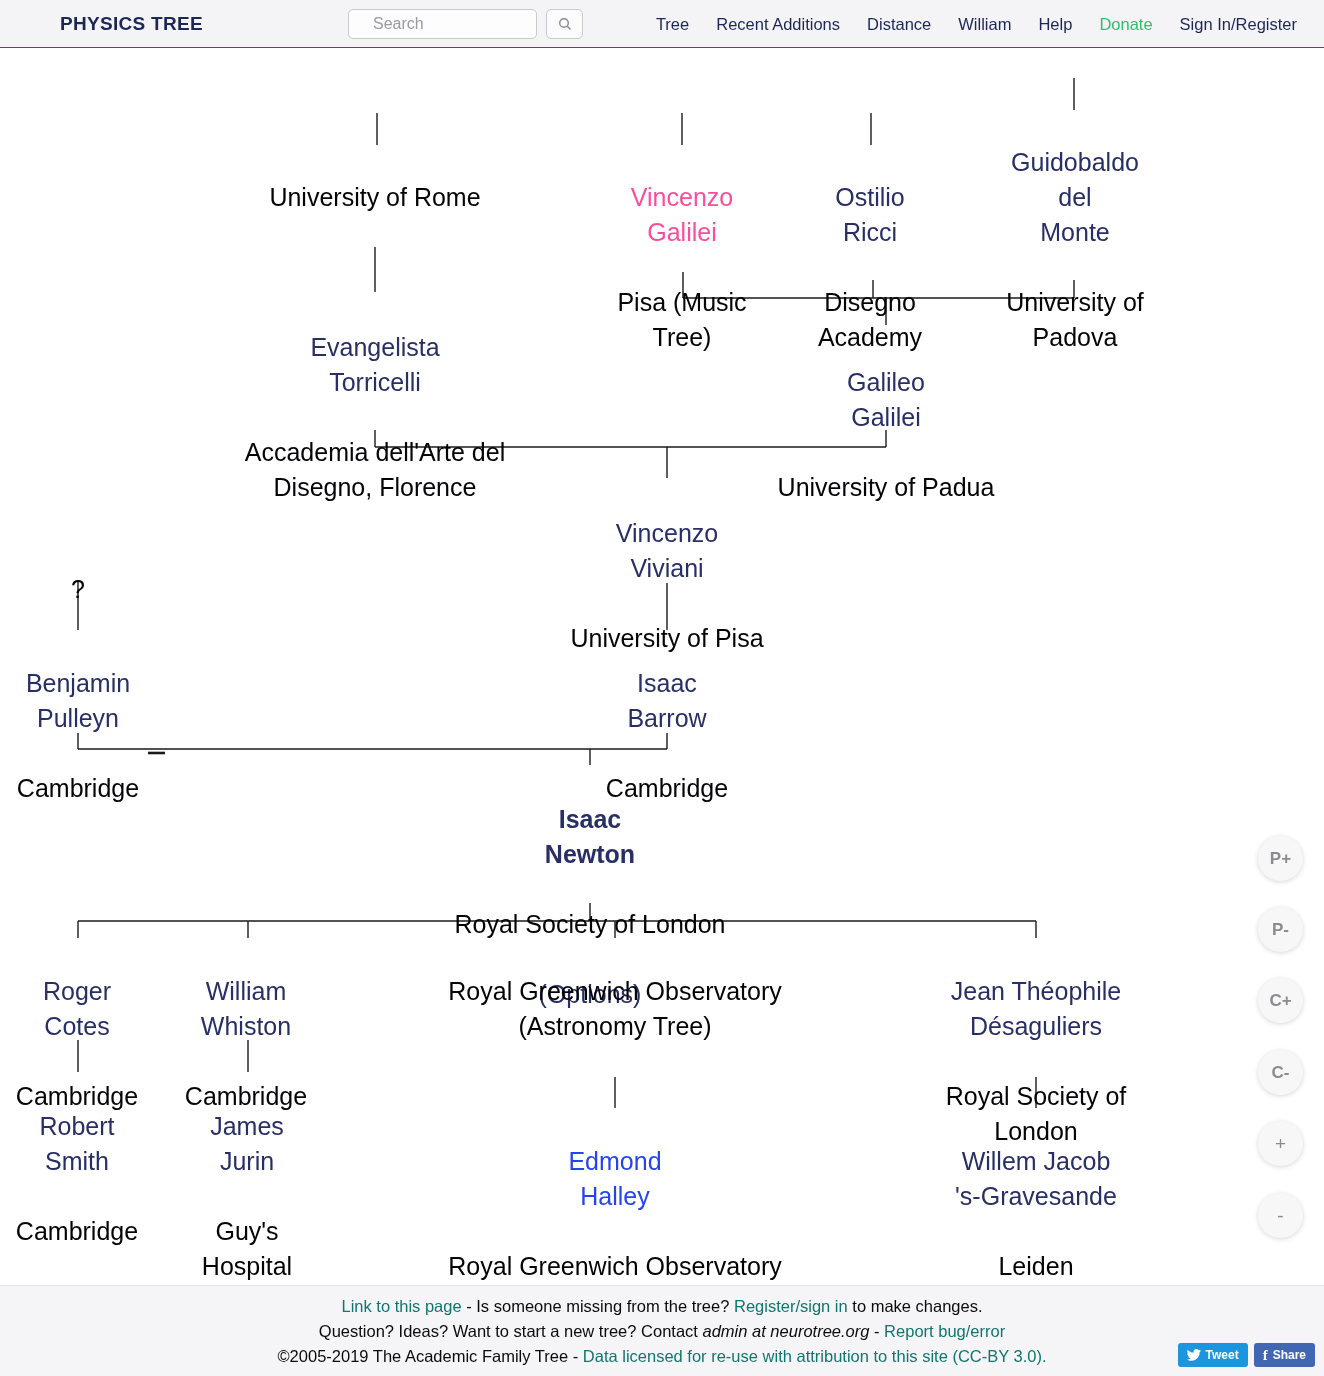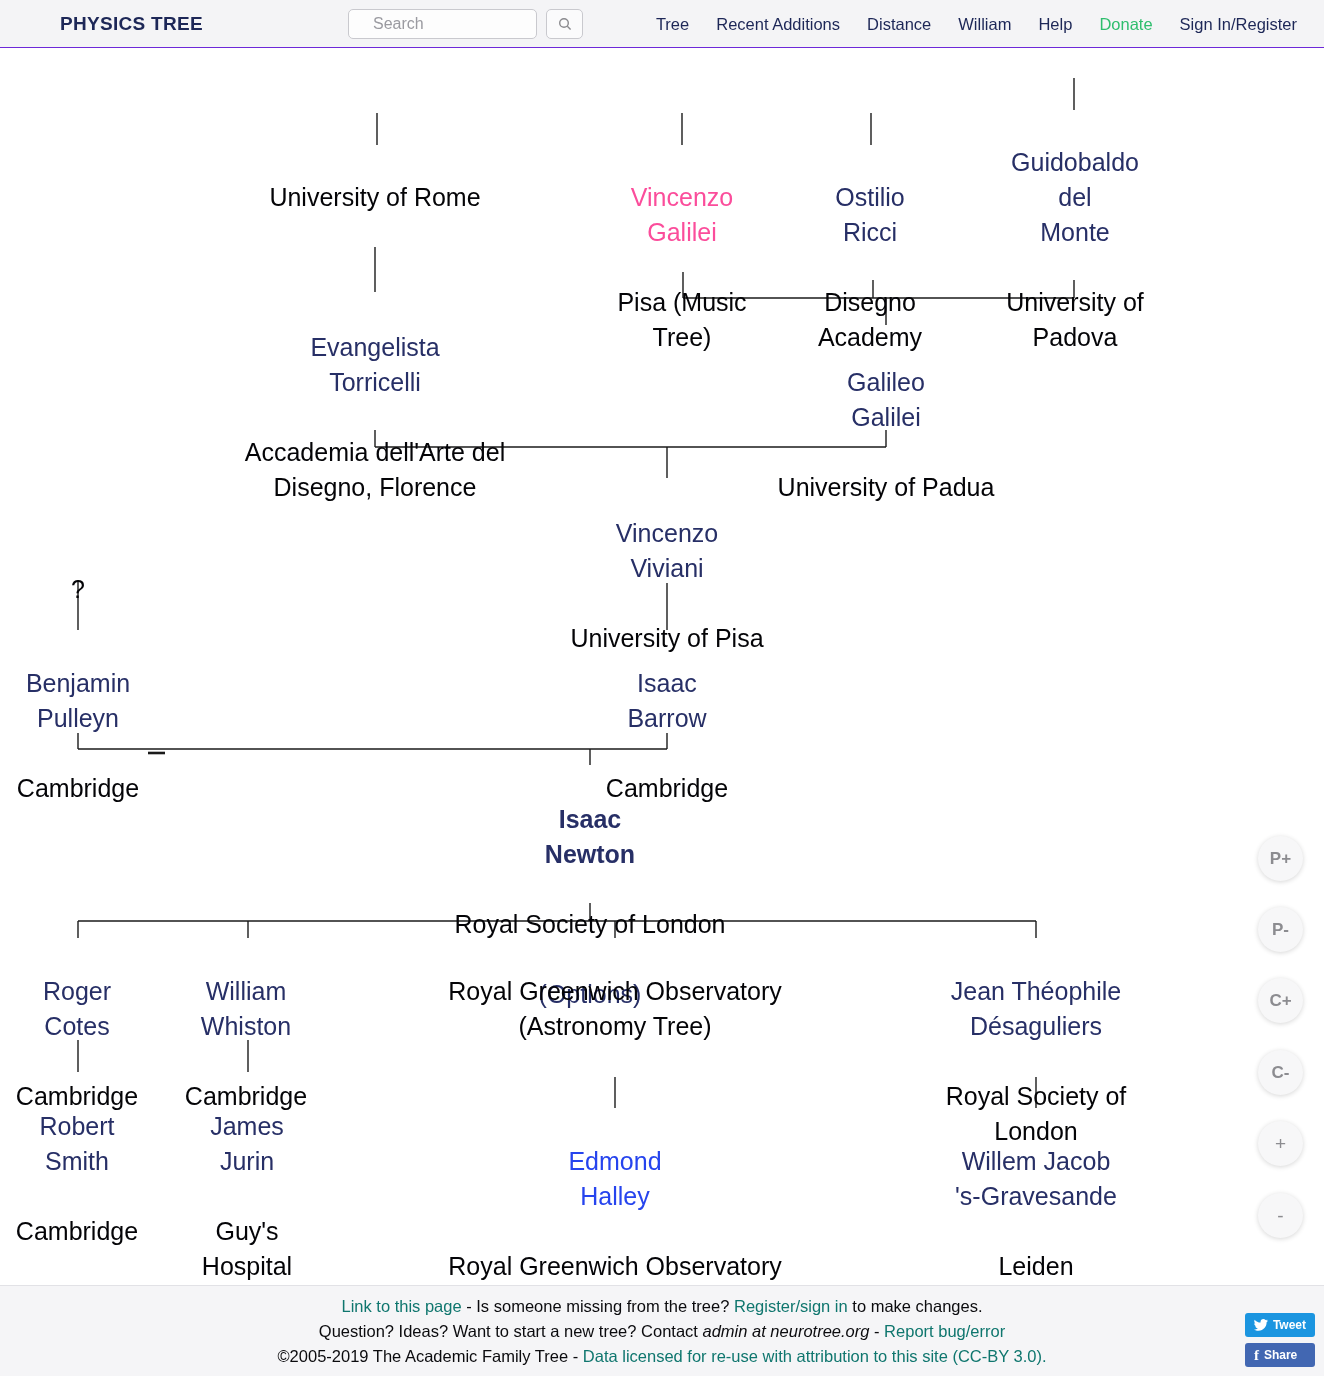--- a/index.html
+++ b/index.html
@@ -38,21 +38,21 @@
              box-shadow:0 1px 5px rgba(0,0,0,.16); color:#8c8c90; font-weight:700; font-size:17px;
              display:flex; align-items:center; justify-content:center; cursor:pointer;
              font-family:"Liberation Sans", sans-serif; }
   .zoombtn.thin { font-weight:400; font-size:19px; }
 
   
   .footer { position:relative; height:91px; background:#f5f5f7; border-top:1px solid #e2e2e6; text-align:center;
             font-size:16.5px; color:#0b0b0e; padding-top:8px; line-height:25px; }
   .footer a { color:#0f766e; text-decoration:none; cursor:pointer; }
   .footer .contact { font-style:italic; }
-  .social { position:absolute; right:9px; bottom:9px; display:flex; gap:6px;flex-direction:column; }
+  .social { position:absolute; right:9px; bottom:9px; display:flex; gap:6px; }
   .sbtn { height:24px; border-radius:3px; color:#fff; font-size:12px; font-weight:700; display:flex;
           align-items:center; gap:5px; padding:0 9px; cursor:pointer; border:none;
           font-family:"Liberation Sans", sans-serif; }
   .tweet { background:#1b95e0; }
   .fbshare { background:#4267b2; }
   .fglyph { font-family:"Liberation Serif", serif; font-size:15px; font-weight:700; }
 </style>
 </head>
 <body>
 

